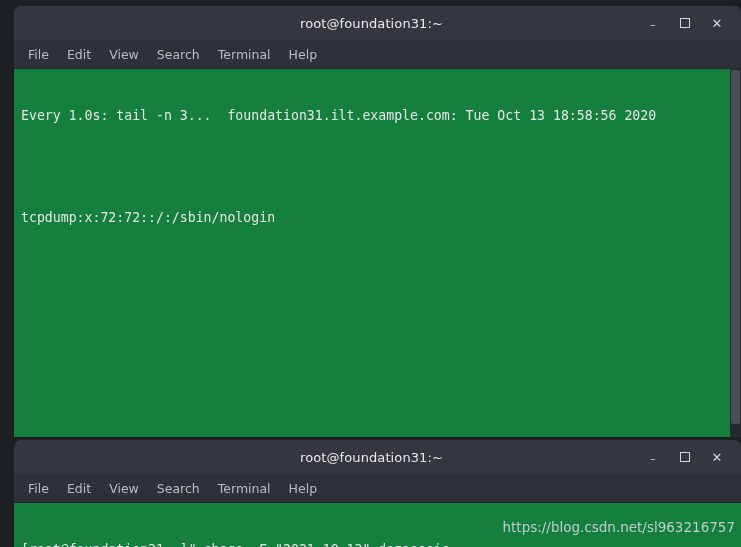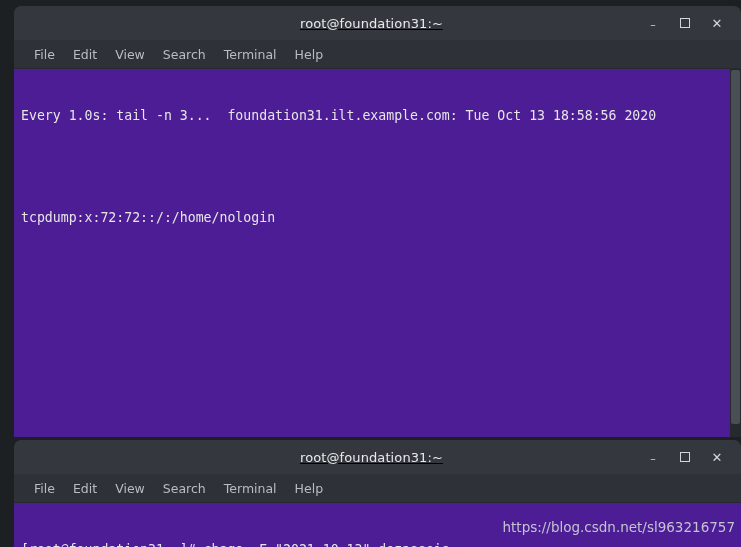--- a/index.html
+++ b/index.html
@@ -45,21 +45,20 @@
   
   .titlebar {
     position: relative;
     height: 34px;
     background: #34383e;
     border-top-left-radius: 7px;
     border-top-right-radius: 7px;
     display: flex;
     align-items: center;
     justify-content: center;
-    text-decoration: underline;
   }
   .titlebar-title {
     font-family: "DejaVu Sans", sans-serif;
     font-size: 13px;
     color: #e8e9ea;
     letter-spacing: 0.1px;
     position: relative;
     left: -6px;
   }
   .win-buttons {
@@ -94,37 +93,37 @@
     height: 8px;
     border: 1.4px solid #d4d6d8;
   }
 
   
   .menubar {
     height: 28px;
     background: #2e3238;
     display: flex;
     align-items: center;
-    padding-left: 11px;
+    padding-left: 5px;
     gap: 0px;
     border-bottom: 1px solid #26292e;
   }
   .menu-item {
     font-family: "DejaVu Sans", sans-serif;
     font-size: 12.5px;
     color: #b9bcc0;
     padding: 2px 9px;
     cursor: pointer;
     white-space: nowrap;
   }
 
   
   .term {
     position: relative;
-    background: #4c1d95;
+    background: #15803d;
     overflow: hidden;
   }
   .term.top-term { height: 369px; }
   .term.bottom-term { height: 45px; }
 
   .term-lines {
     padding: 4px 0 0 7px;
     font-family: "DejaVu Sans Mono", monospace;
     font-size: 13.2px;
     line-height: 17px;
@@ -191,21 +190,21 @@
       <span class="menu-item">View</span>
       <span class="menu-item">Search</span>
       <span class="menu-item">Terminal</span>
       <span class="menu-item">Help</span>
     </div>
 
     <div class="term top-term">
       <div class="term-lines">
         <div class="line">Every 1.0s: tail -n 3...  foundation31.ilt.example.com: Tue Oct 13 18:58:56 2020</div>
         <div class="line blank"></div>
-        <div class="line">tcpdump:x:72:72::/:/home/nologin</div>
+        <div class="line">tcpdump:x:72:72::/:/sbin/nologin</div>
         <div class="line blank"></div>
         
         
         
         
         
         
         
         
         

